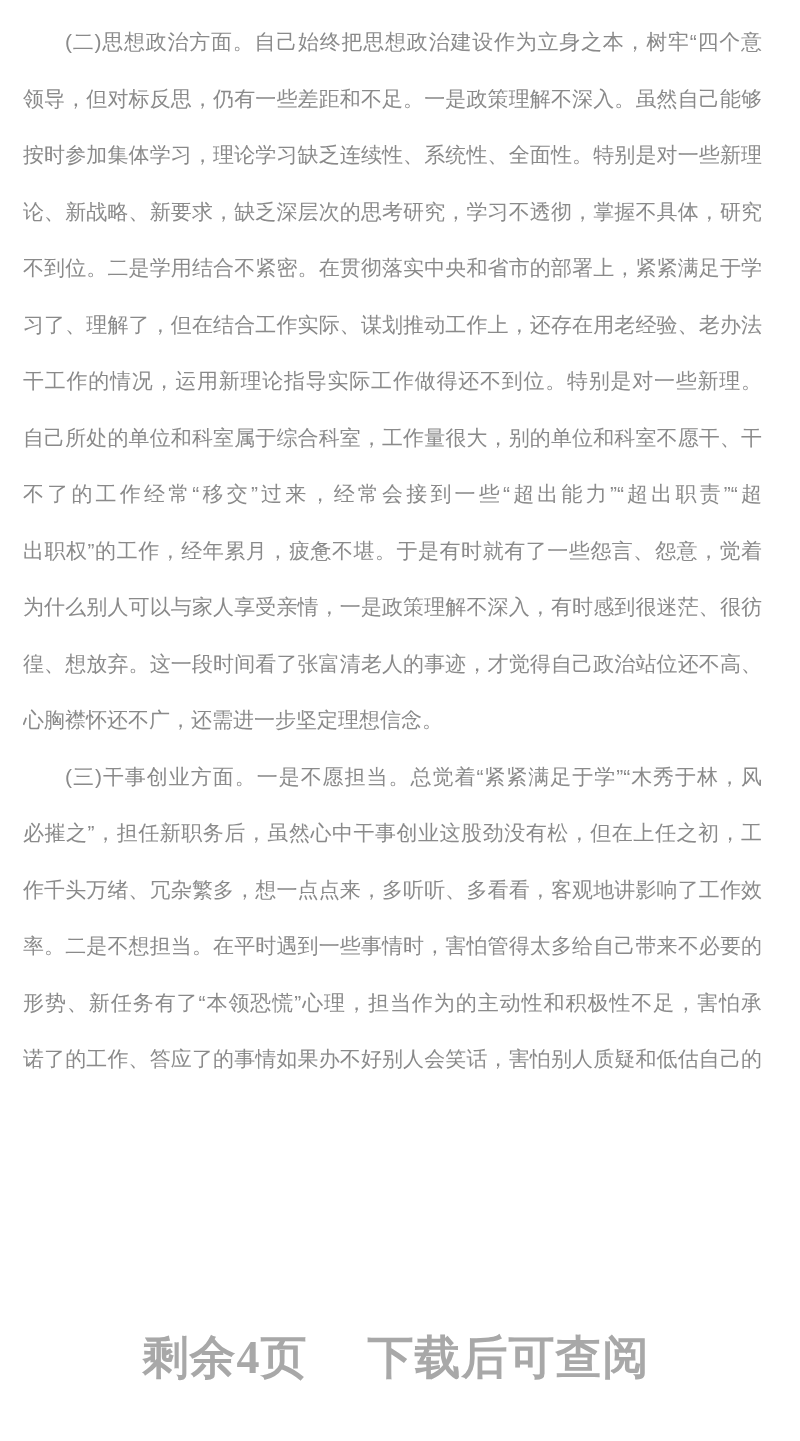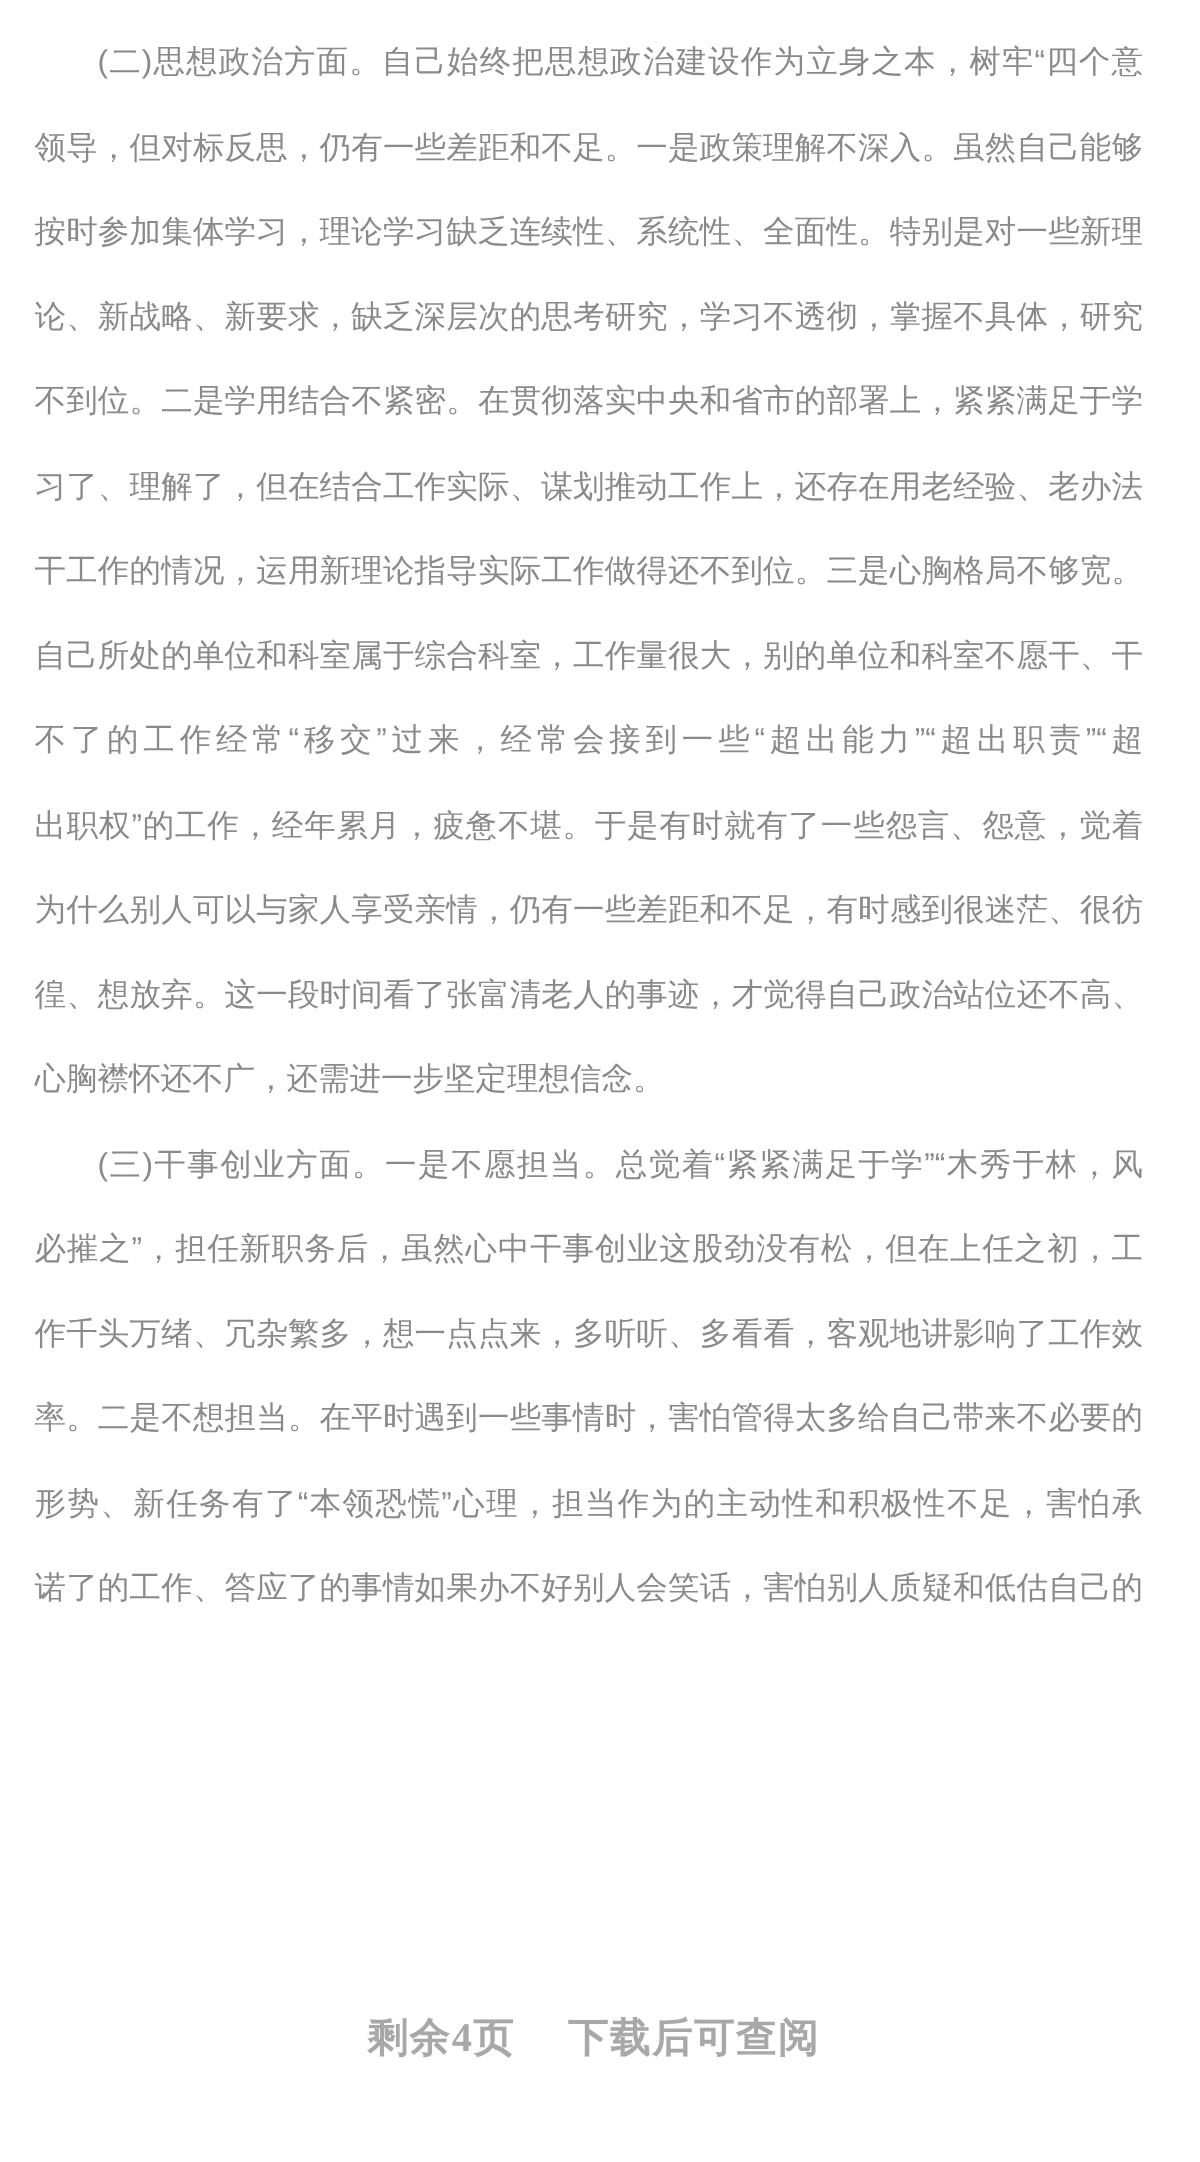--- a/index.html
+++ b/index.html
@@ -42,44 +42,44 @@
   }
   .footer {
     position: absolute;
     left: 0;
     right: 0;
     top: 1332px;
     text-align: center;
     color: #a8a8a8;
     font-family: "Liberation Serif", serif;
     font-weight: 700;
-    font-size: 27px;
+    font-size: 46px;
     line-height: 52px;
     letter-spacing: 1px;
   }
   .footer .part2 {
     margin-left: 1.3em;
   }
 </style>
 </head>
 <body>
 
 <div class="page">
   <div class="content" id="paragraphs">
       <div class="line first">(二)思想政治方面。自己始终把思想政治建设作为立身之本，树牢“四个意</div>
       <div class="line">领导，但对标反思，仍有一些差距和不足。一是政策理解不深入。虽然自己能够</div>
       <div class="line">按时参加集体学习，理论学习缺乏连续性、系统性、全面性。特别是对一些新理</div>
       <div class="line">论、新战略、新要求，缺乏深层次的思考研究，学习不透彻，掌握不具体，研究</div>
       <div class="line">不到位。二是学用结合不紧密。在贯彻落实中央和省市的部署上，紧紧满足于学</div>
       <div class="line">习了、理解了，但在结合工作实际、谋划推动工作上，还存在用老经验、老办法</div>
-      <div class="line">干工作的情况，运用新理论指导实际工作做得还不到位。三是心胸格局不够宽。</div>
+      <div class="line">干工作的情况，运用新理论指导实际工作做得还不到位。特别是对一些新理。</div>
       <div class="line">自己所处的单位和科室属于综合科室，工作量很大，别的单位和科室不愿干、干</div>
       <div class="line">不了的工作经常“移交”过来，经常会接到一些“超出能力”“超出职责”“超</div>
       <div class="line">出职权”的工作，经年累月，疲惫不堪。于是有时就有了一些怨言、怨意，觉着</div>
-      <div class="line">为什么别人可以与家人享受亲情，仍有一些差距和不足，有时感到很迷茫、很彷</div>
+      <div class="line">为什么别人可以与家人享受亲情，一是政策理解不深入，有时感到很迷茫、很彷</div>
       <div class="line">徨、想放弃。这一段时间看了张富清老人的事迹，才觉得自己政治站位还不高、</div>
       <div class="line last">心胸襟怀还不广，还需进一步坚定理想信念。</div>
       <div class="line first">(三)干事创业方面。一是不愿担当。总觉着“紧紧满足于学”“木秀于林，风</div>
       <div class="line">必摧之”，担任新职务后，虽然心中干事创业这股劲没有松，但在上任之初，工</div>
       <div class="line">作千头万绪、冗杂繁多，想一点点来，多听听、多看看，客观地讲影响了工作效</div>
       <div class="line">率。二是不想担当。在平时遇到一些事情时，害怕管得太多给自己带来不必要的</div>
       <div class="line">形势、新任务有了“本领恐慌”心理，担当作为的主动性和积极性不足，害怕承</div>
       <div class="line">诺了的工作、答应了的事情如果办不好别人会笑话，害怕别人质疑和低估自己的</div>
     </div>
   <div class="footer">

